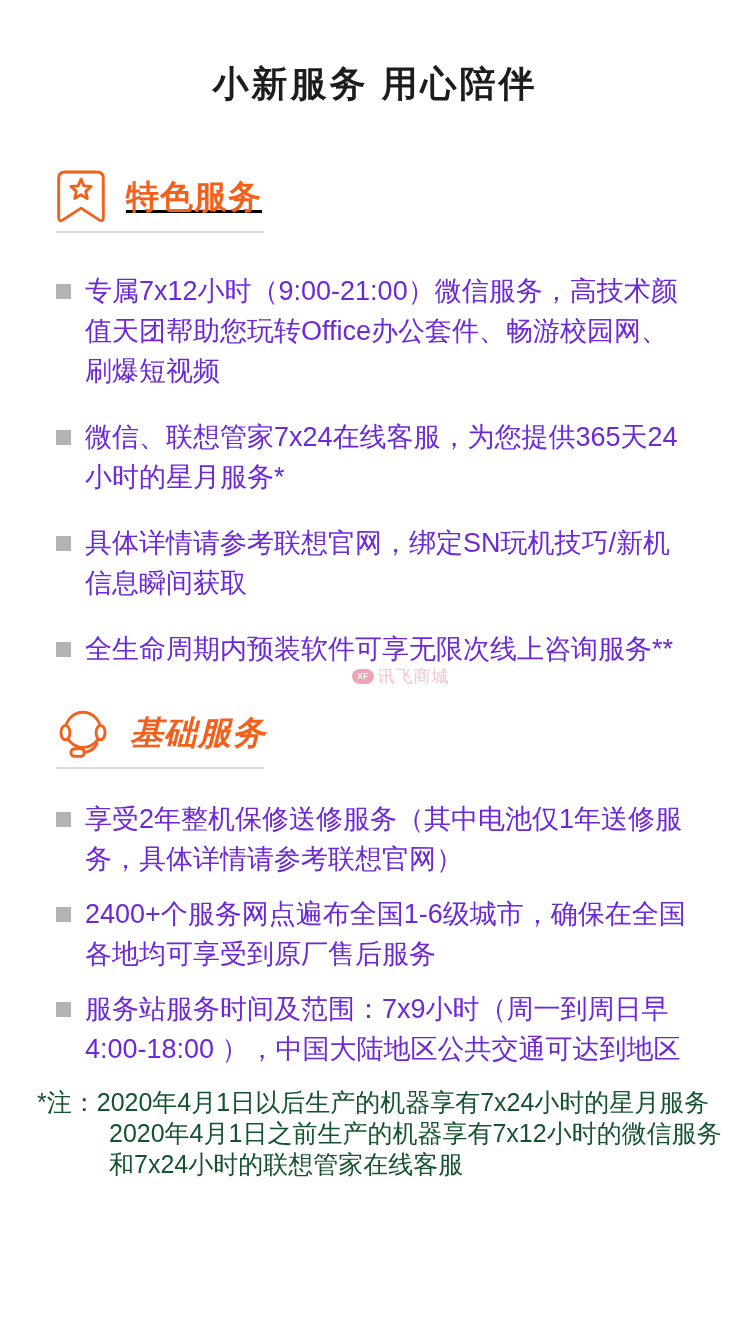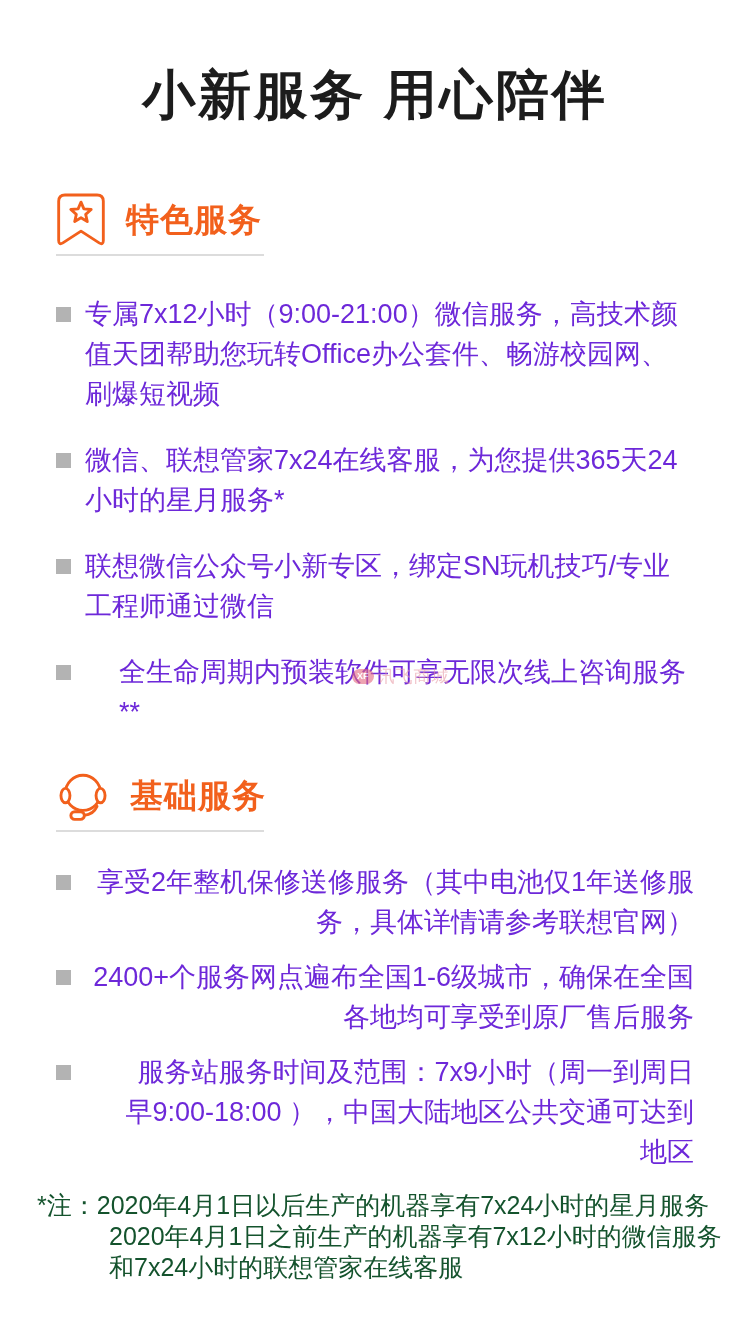--- a/index.html
+++ b/index.html
@@ -3,36 +3,36 @@
 <meta charset="utf-8">
 <style>
   html,body{margin:0;padding:0;}
   body{
     width:750px;height:1329px;position:relative;background:#ffffff;
     font-family:"Liberation Sans","DejaVu Sans",sans-serif;
     overflow:hidden;
   }
   .page-title{
     padding-top:60px;text-align:center;
-    font-size:53px;font-weight:700;color:#1c1c1c;letter-spacing:3px;
+    font-size:36px;font-weight:700;color:#1c1c1c;letter-spacing:3px;
   }
   .content{padding:0 56px;}
   .sec-head{display:flex;align-items:center;gap:20px;}
-  .sec1 .sec-head{margin-top:60px;}
-  .sec2 .sec-head{margin-top:36px;}
+  .sec1 .sec-head{margin-top:60px;text-decoration:underline;}
+  .sec2 .sec-head{margin-top:36px;font-style:italic;}
   .sec-icon{flex:0 0 auto;display:block;}
   .sec-heading{font-size:33px;font-weight:700;color:#f2601c;letter-spacing:1px;}
   .divider{width:208px;height:2px;background:#dcdcdc;margin-top:6px;}
   .list{margin:0;padding:0;list-style:none;}
   .sec1 .list{margin-top:38px;}
-  .sec2 .list{margin-top:30px;text-align:right;}
+  .sec2 .list{margin-top:30px;}
   .item{display:flex;align-items:flex-start;font-size:27px;line-height:40px;color:#6d28d9;}
   .sec1 .item{margin-bottom:26px;}
   .sec2 .item{margin-bottom:15px;}
-  .item:last-child{margin-bottom:0;gap:34px;}
+  .item:last-child{margin-bottom:0;}
   .bullet{flex:0 0 15px;width:15px;height:15px;background:#b3b3b3;margin:13px 14px 0 0;}
   .item-text{flex:1;}
   .watermark{
     position:absolute;left:352px;top:649px;
     display:flex;align-items:center;gap:4px;opacity:.6;margin-top:16px;
   }
   .wm-logo{
     background:#e4697f;color:#ffffff;font-size:9px;font-weight:700;
     border-radius:8px;padding:2px 5px;line-height:11px;
   }
@@ -64,21 +64,21 @@
       <li class="item">
         <span class="bullet"></span>
         <span class="item-text">专属7x12小时（9:00-21:00）微信服务，高技术颜值天团帮助您玩转Office办公套件、畅游校园网、刷爆短视频</span>
       </li>
       <li class="item">
         <span class="bullet"></span>
         <span class="item-text">微信、联想管家7x24在线客服，为您提供365天24小时的星月服务*</span>
       </li>
       <li class="item">
         <span class="bullet"></span>
-        <span class="item-text">联想微信公众号小新专区，绑定SN玩机技巧/专业工程师通过微信</span>
+        <span class="item-text">具体详情请参考联想官网，绑定SN玩机技巧/新机信息瞬间获取</span>
       </li>
       <li class="item">
         <span class="bullet"></span>
         <span class="item-text">全生命周期内预装软件可享无限次线上咨询服务**</span>
       </li>
     </ul>
   </div>
 
   <div class="section sec2">
     <div class="sec-head">
@@ -96,21 +96,21 @@
       <li class="item">
         <span class="bullet"></span>
         <span class="item-text">享受2年整机保修送修服务（其中电池仅1年送修服务，具体详情请参考联想官网）</span>
       </li>
       <li class="item">
         <span class="bullet"></span>
         <span class="item-text">2400+个服务网点遍布全国1-6级城市，确保在全国各地均可享受到原厂售后服务</span>
       </li>
       <li class="item">
         <span class="bullet"></span>
-        <span class="item-text">服务站服务时间及范围：7x9小时（周一到周日早9:00-18:00 ），中国大陆地区公共交通可达到地区</span>
+        <span class="item-text">服务站服务时间及范围：7x9小时（周一到周日早4:00-18:00 ），中国大陆地区公共交通可达到地区</span>
       </li>
     </ul>
   </div>
 
 </div>
 
 <div class="watermark">
   <span class="wm-logo">XF</span>
   <span class="wm-label">讯飞商城</span>
 </div>

